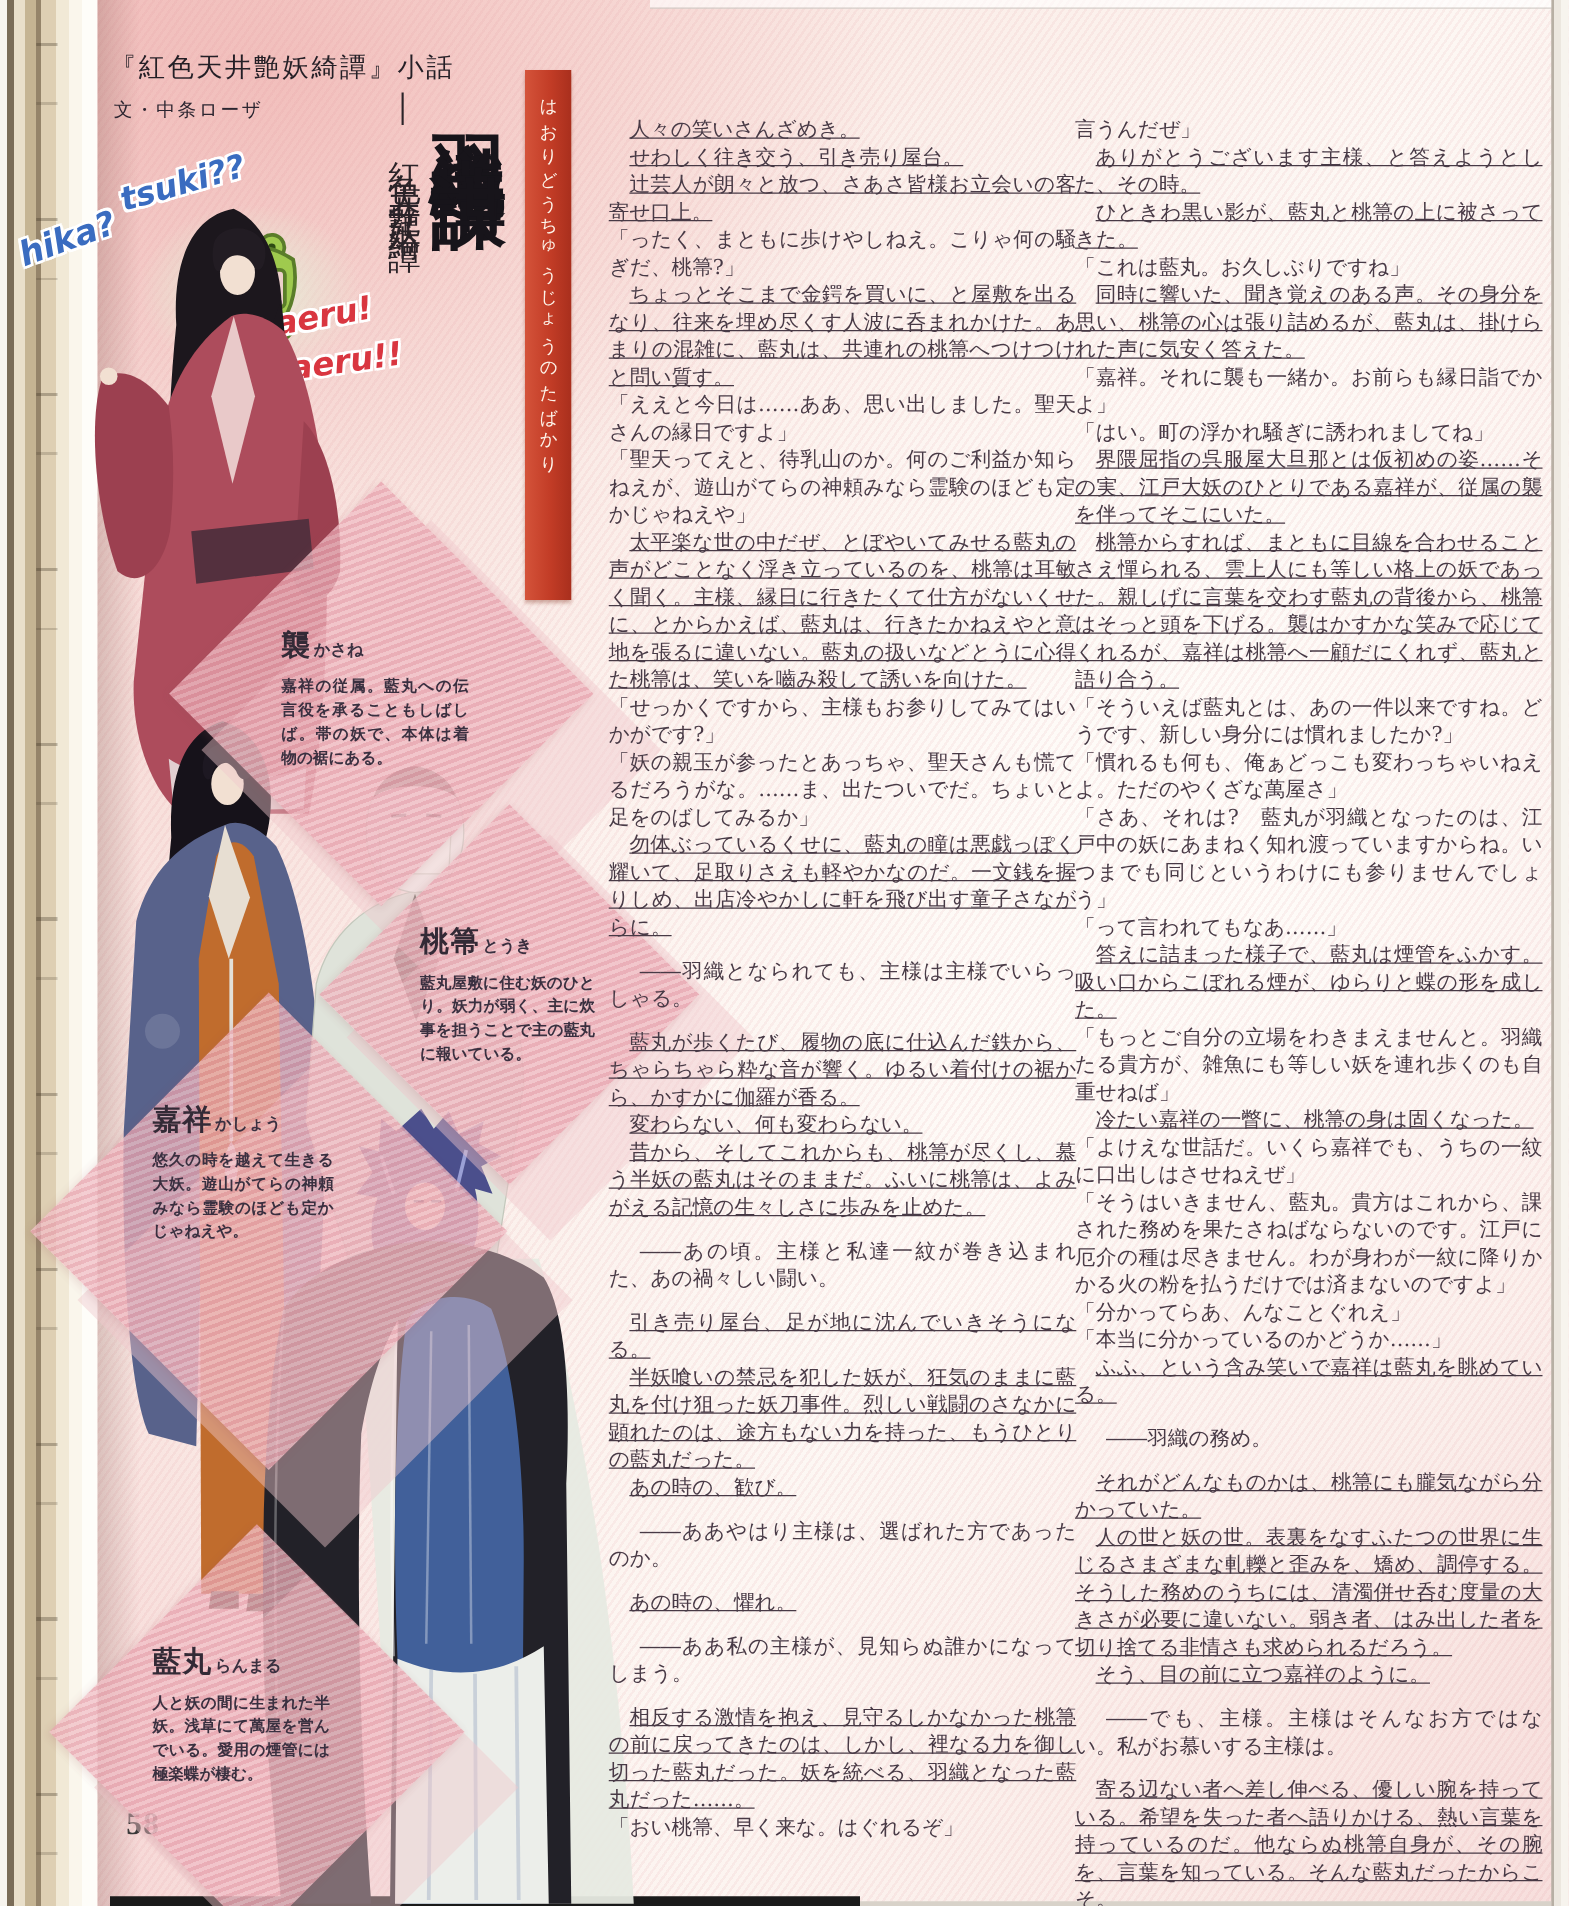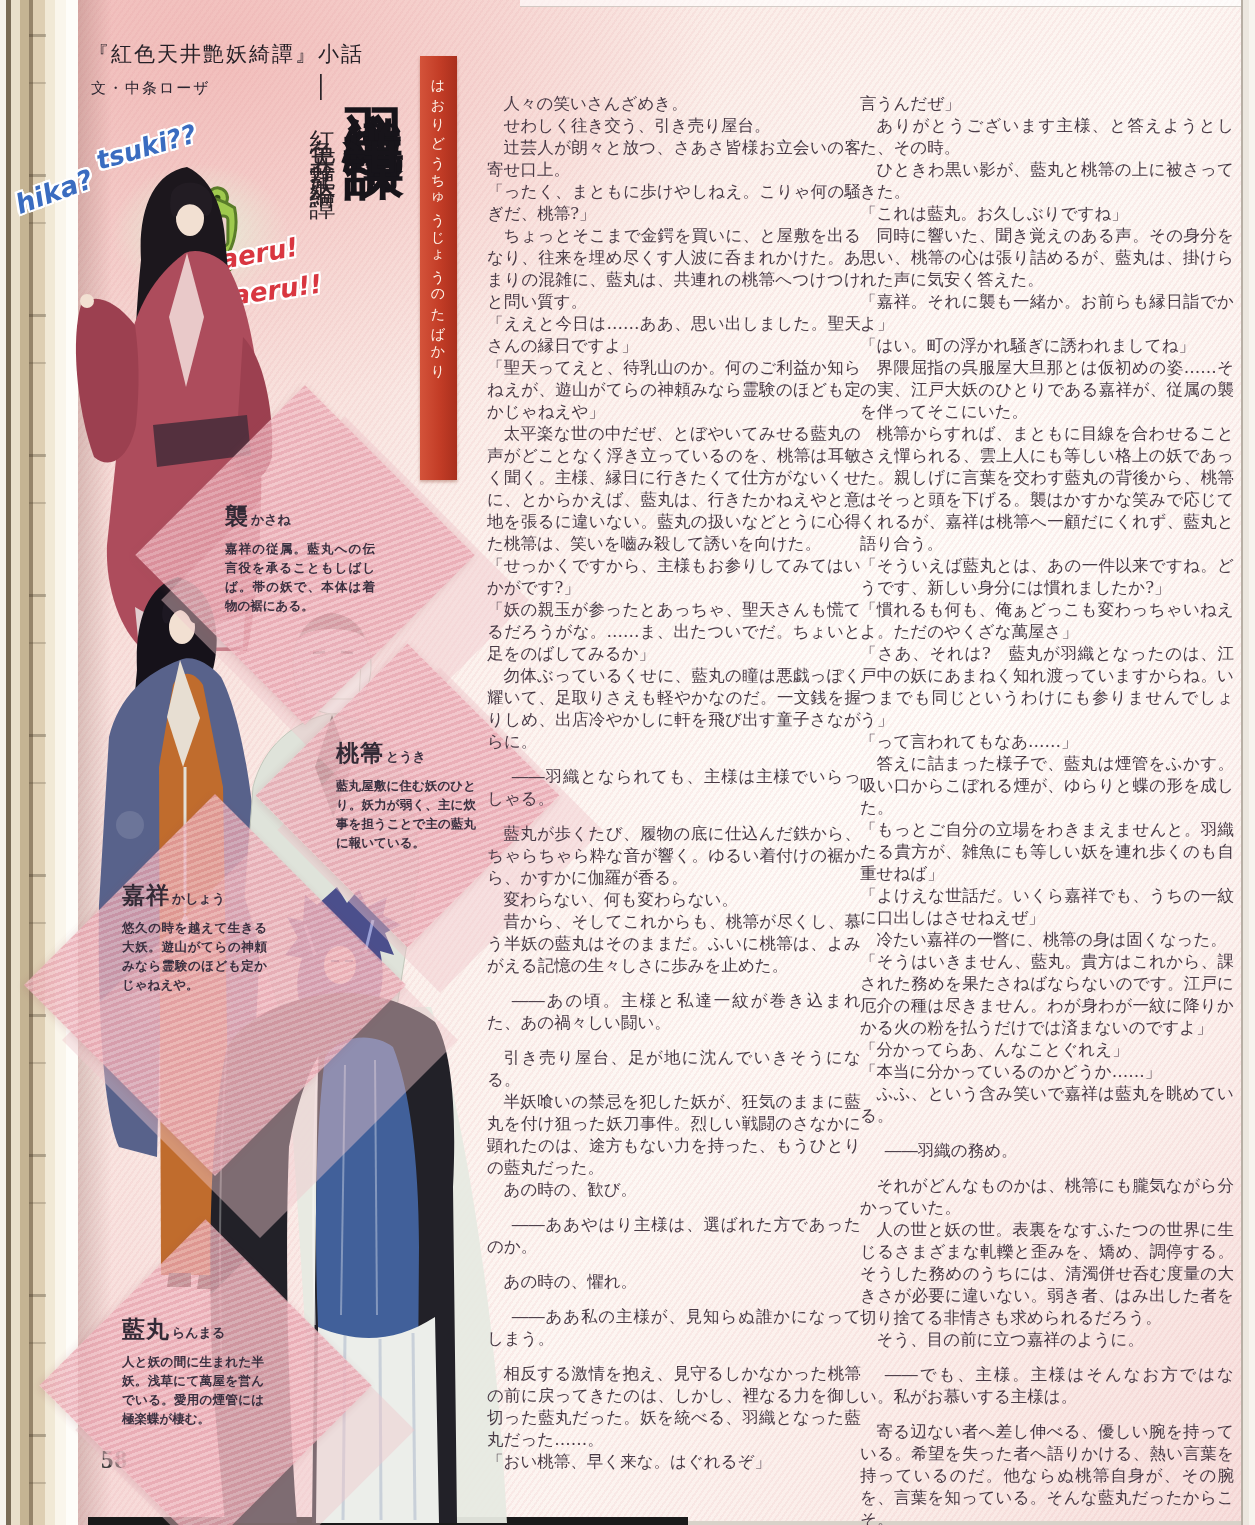--- a/index.html
+++ b/index.html
@@ -62,21 +62,21 @@
   .diamond2{background:rgba(240,199,205,.45);}
   .card-text{position:absolute;z-index:4;font-family:"DejaVu Sans","Liberation Sans",sans-serif;color:#3a3040;}
   .card-name{font-size:23px;font-weight:bold;color:#332a36;letter-spacing:1px;}
   .card-read{font-size:13px;font-weight:bold;margin-left:2px;}
   .card-desc{margin-top:7px;font-size:12.5px;line-height:19px;font-weight:600;text-align:justify;}
   
   .col{position:absolute;top:93px;width:374px;color:#483a46;font-size:16.5px;line-height:22px;z-index:5;}
   .col1{left:487px;}
   .col2{left:860px;}
   .para{margin:0;text-align:justify;}
-  .para.p{text-indent:1em;}
+  .para.p{text-indent:1em;text-decoration:underline;}
   .para.q{text-indent:0;}
   .para.c{text-indent:0;}
   .para.m{margin:13px 0;text-indent:1.5em;}
   
   .page-number{position:absolute;left:88px;top:1446px;font-size:25px;font-weight:bold;color:#3a3a3a;
     font-family:Liberation Serif, serif;letter-spacing:1px;margin-left:13px;}
   .illu{position:absolute;left:35px;top:125px;z-index:1;}
   .z2{z-index:2;}.z3{z-index:3;}
 </style>
 </head>
@@ -250,22 +250,22 @@
     <p class="para q">「嘉祥。それに襲も一緒か。お前らも縁日詣でかよ」</p>
     <p class="para q">「はい。町の浮かれ騒ぎに誘われましてね」</p>
     <p class="para p">界隈屈指の呉服屋大旦那とは仮初めの姿……その実、江戸大妖のひとりである嘉祥が、従属の襲を伴ってそこにいた。</p>
     <p class="para p">桃箒からすれば、まともに目線を合わせることさえ憚られる、雲上人にも等しい格上の妖であった。親しげに言葉を交わす藍丸の背後から、桃箒はそっと頭を下げる。襲はかすかな笑みで応じてくれるが、嘉祥は桃箒へ一顧だにくれず、藍丸と語り合う。</p>
     <p class="para q">「そういえば藍丸とは、あの一件以来ですね。どうです、新しい身分には慣れましたか?」</p>
     <p class="para q">「慣れるも何も、俺ぁどっこも変わっちゃいねえよ。ただのやくざな萬屋さ」</p>
     <p class="para q">「さあ、それは?　藍丸が羽織となったのは、江戸中の妖にあまねく知れ渡っていますからね。いつまでも同じというわけにも参りませんでしょう」</p>
     <p class="para q">「って言われてもなあ……」</p>
     <p class="para p">答えに詰まった様子で、藍丸は煙管をふかす。吸い口からこぼれる煙が、ゆらりと蝶の形を成した。</p>
     <p class="para q">「もっとご自分の立場をわきまえませんと。羽織たる貴方が、雑魚にも等しい妖を連れ歩くのも自重せねば」</p>
+    <p class="para p">冷たい嘉祥の一瞥に、桃箒の身は固くなった。</p>
     <p class="para q">「よけえな世話だ。いくら嘉祥でも、うちの一紋に口出しはさせねえぜ」</p>
-    <p class="para p">冷たい嘉祥の一瞥に、桃箒の身は固くなった。</p>
     <p class="para q">「そうはいきません、藍丸。貴方はこれから、課された務めを果たさねばならないのです。江戸に厄介の種は尽きません。わが身わが一紋に降りかかる火の粉を払うだけでは済まないのですよ」</p>
     <p class="para q">「分かってらあ、んなことぐれえ」</p>
     <p class="para q">「本当に分かっているのかどうか……」</p>
     <p class="para p">ふふ、という含み笑いで嘉祥は藍丸を眺めている。</p>
     <p class="para m">――羽織の務め。</p>
     <p class="para p">それがどんなものかは、桃箒にも朧気ながら分かっていた。</p>
     <p class="para p">人の世と妖の世。表裏をなすふたつの世界に生じるさまざまな軋轢と歪みを、矯め、調停する。そうした務めのうちには、清濁併せ呑む度量の大きさが必要に違いない。弱き者、はみ出した者を切り捨てる非情さも求められるだろう。</p>
     <p class="para p">そう、目の前に立つ嘉祥のように。</p>
     <p class="para m">――でも、主様。主様はそんなお方ではない。私がお慕いする主様は。</p>
     <p class="para p">寄る辺ない者へ差し伸べる、優しい腕を持っている。希望を失った者へ語りかける、熱い言葉を持っているのだ。他ならぬ桃箒自身が、その腕を、言葉を知っている。そんな藍丸だったからこそ。</p>

